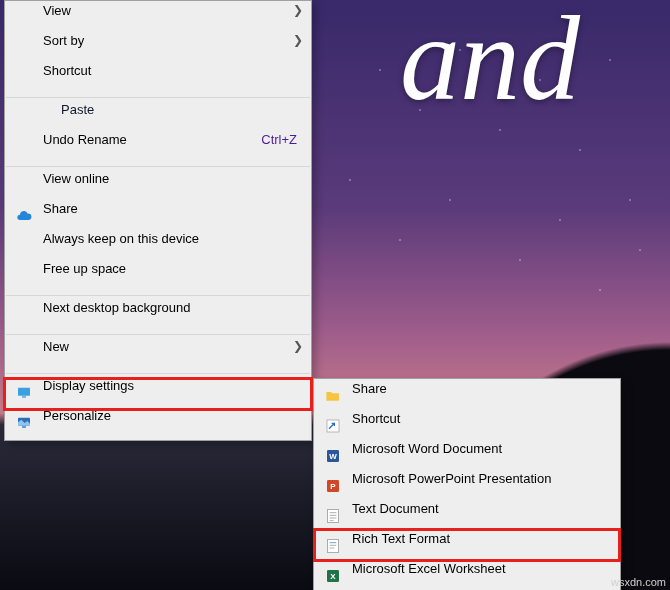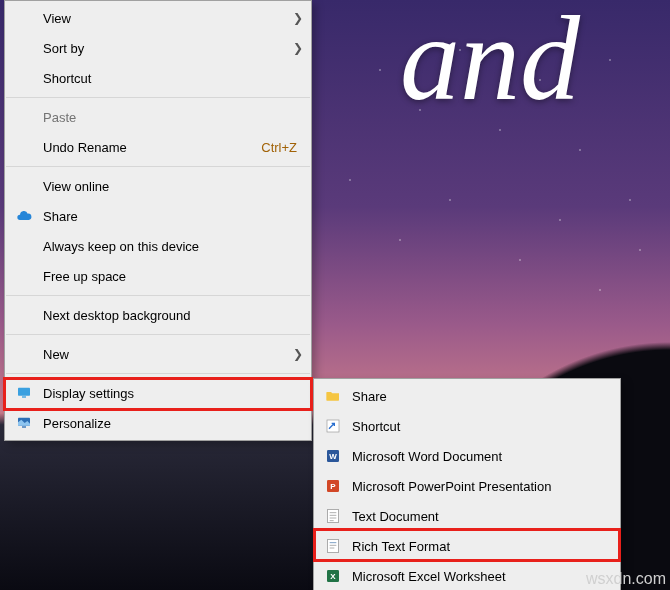--- a/index.html
+++ b/index.html
@@ -54,21 +54,21 @@
     font-style: italic;
     text-align: center;
     text-shadow: 0 2px 6px rgba(0,0,0,0.4);
     pointer-events: none;
   }
 
   .watermark {
     position: absolute;
     right: 4px;
     bottom: 2px;
-    font-size: 16px;
+    font-size: 11px;
     color: #d0d0d0;
     z-index: 20;
   }
 
   .menu {
     position: absolute;
     background: #eeeeee;
     border: 1px solid #a0a0a0;
     box-shadow: 4px 4px 8px rgba(0,0,0,0.25);
     padding: 2px 0;
@@ -81,42 +81,41 @@
   }
   .menu.sub {
     left: 313px;
     top: 378px;
     width: 308px;
     z-index: 11;
   }
 
   .menu-row {
     display: flex;
-    align-items: center;
     height: 30px;
     padding: 0 8px 0 6px;
     cursor: default;
     position: relative;
   }
-  .menu-row.disabled { color: #737373; }
+  .menu-row.disabled { color: #0f172a; margin-left: 18px; }
 
   .icon-slot {
     width: 26px;
     display: flex;
     justify-content: center;
     align-items: center;
     flex-shrink: 0;
   }
   .label {
     flex: 1;
     padding-left: 6px;
     white-space: nowrap;
   }
   .shortcut {
-    color: #a16207;
+    color: #4c1d95;
     padding-right: 6px;
   }
   .arrow {
     width: 14px;
     text-align: right;
     color: #555;
     font-size: 12px;
   }
   .separator {
     height: 1px;

